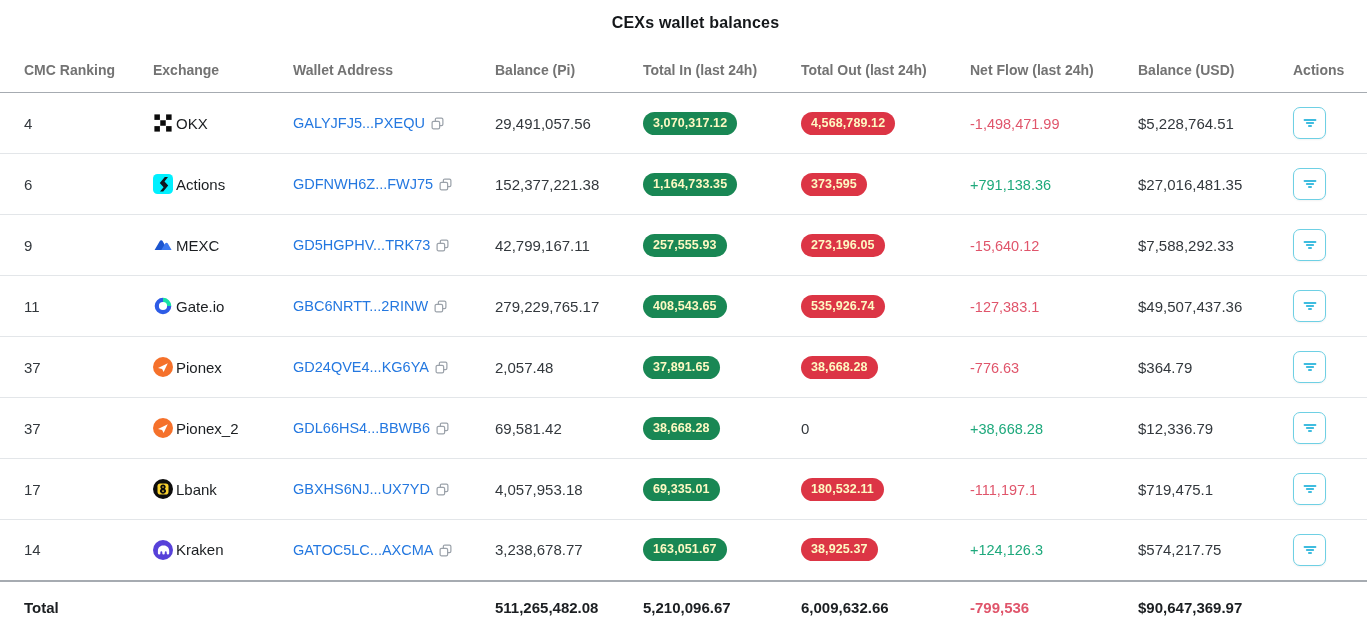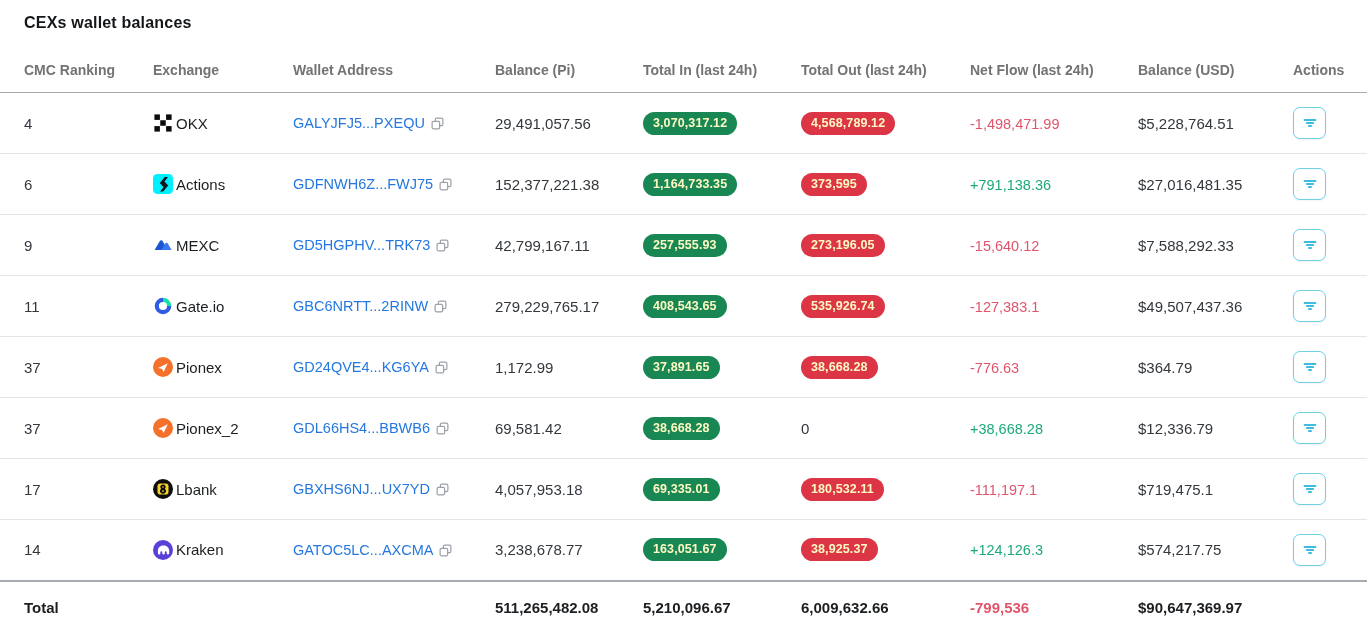--- a/index.html
+++ b/index.html
@@ -1,20 +1,20 @@
 <!DOCTYPE html>
 <html style="--total-in-badge: #198754; --total-out-badge: #dc3545; --positive-flow: #1ea97c; --negative-flow: #e0556b; --wallet-link: #2478e0; --action-accent: #3ebcdf;"><head>
 <meta charset="utf-8">
 <style>
   * { box-sizing: border-box; margin: 0; padding: 0; }
   html,body { width: 1367px; height: 632px; background: #fff; overflow: hidden; }
   body { font-family: "Liberation Sans", sans-serif; color: #212529; }
 
   .wrap { padding-top: 12px; }
-  .title { font-size: 16px; line-height: 22px; font-weight: 700; color: #14171a; padding-left: 24px; letter-spacing: .2px; }
+  .title { font-size: 16px; line-height: 22px; font-weight: 700; color: #14171a; padding-left: 24px; letter-spacing: .2px; text-align: center; }
 
   table { width: 1367px; border-collapse: collapse; table-layout: fixed; margin-top: 16px; }
 
   thead th {
     font-size: 14px; font-weight: 700; color: #737373; text-align: left;
     padding: 12px 8px 14px 8px; border-bottom: 1px solid #a6abb1; white-space: nowrap;
   }
   th:first-child, td:first-child { padding-left: 24px; }
 
   tbody td {
@@ -259,21 +259,21 @@
       <div class="addrwrap">
         <a class="addr">GD24QVE4...KG6YA</a>
         <span class="copyic">
                 <svg viewBox="0 0 14 14" width="13" height="13" fill="none" stroke="#9aa1a9" stroke-width="1.3">
                   <rect x="4.7" y="1.1" width="8.1" height="8.1" rx="1.5"></rect>
                   <rect x="1.2" y="4.6" width="8.1" height="8.1" rx="1.5" fill="#ffffff"></rect>
                 </svg>
               </span>
       </div>
     </td>
-    <td>1,172.99</td>
+    <td>2,057.48</td>
     <td><span class="pill in">37,891.65</span></td>
     <td><span class="pill out">38,668.28</span></td>
     <td><span class="netflow neg">-776.63</span></td>
     <td>$364.79</td>
     <td><button class="actbtn">
               <svg viewBox="0 0 16 16" width="16" height="16" fill="none" stroke="#3ebcdf" stroke-width="1.8" stroke-linecap="round">
                 <path d="M2.5 5h11"></path>
                 <path d="M4.8 8h6.4"></path>
                 <path d="M6.9 11h2.2"></path>
               </svg>

